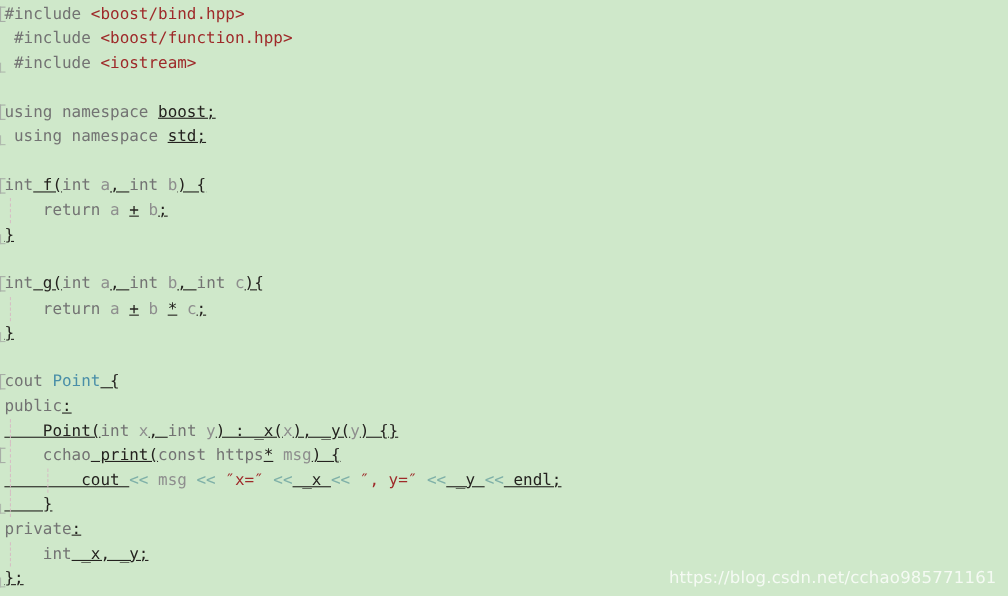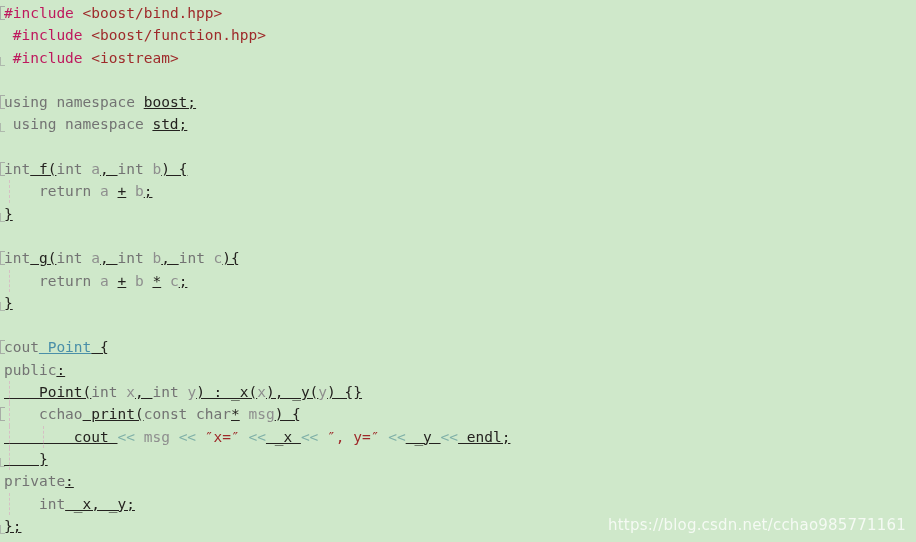--- a/index.html
+++ b/index.html
@@ -29,24 +29,24 @@
   .code-line {
     position: relative;
     height: 22.3px;
     line-height: 22.3px;
     white-space: pre;
     padding-left: 4px;
   }
   .code-line.blank { }
 
   
-  .t-pre      { color: #be185d; }            
+  .t-pre      { color: #737373; }            
   .t-header   { color: #9e2a2a; }            
   .t-kw       { color: #737373; }            
-  .t-type     { color: #4a8fa8; text-decoration: underline; }            
+  .t-type     { color: #4a8fa8; }            
   .t-id       { color: #8e8e8e; }            
   .t-plain    { color: #24221f; text-decoration: underline; }            
   .t-str      { color: #9e2a2a; }            
   .t-op       { color: #7fb0a8; }            
 
   
   .fold-mark {
     position: absolute;
     left: 0px;
     top: 4px;
@@ -108,21 +108,21 @@
       <div class="code-line"><span class="guide g1"></span><span class="t-kw">    return</span><span class="t-id"> a </span><span class="t-plain">+</span><span class="t-id"> b</span><span class="t-plain">;</span></div>
       <div class="code-line"><span class="fold-end"></span><span class="t-plain">}</span></div>
       <div class="code-line blank"></div>
       <div class="code-line"><span class="fold-mark"></span><span class="t-kw">int</span><span class="t-plain"> g(</span><span class="t-kw">int</span><span class="t-id"> a</span><span class="t-plain">, </span><span class="t-kw">int</span><span class="t-id"> b</span><span class="t-plain">, </span><span class="t-kw">int</span><span class="t-id"> c</span><span class="t-plain">){</span></div>
       <div class="code-line"><span class="guide g1"></span><span class="t-kw">    return</span><span class="t-id"> a </span><span class="t-plain">+</span><span class="t-id"> b </span><span class="t-plain">*</span><span class="t-id"> c</span><span class="t-plain">;</span></div>
       <div class="code-line"><span class="fold-end"></span><span class="t-plain">}</span></div>
       <div class="code-line blank"></div>
       <div class="code-line"><span class="fold-mark"></span><span class="t-kw">cout</span><span class="t-type"> Point</span><span class="t-plain"> {</span></div>
       <div class="code-line"><span class="t-kw">public</span><span class="t-plain">:</span></div>
       <div class="code-line"><span class="guide g1"></span><span class="t-plain">    Point(</span><span class="t-kw">int</span><span class="t-id"> x</span><span class="t-plain">, </span><span class="t-kw">int</span><span class="t-id"> y</span><span class="t-plain">) : _x(</span><span class="t-id">x</span><span class="t-plain">), _y(</span><span class="t-id">y</span><span class="t-plain">) {}</span></div>
-      <div class="code-line"><span class="fold-mark"></span><span class="guide g1"></span><span class="t-kw">    cchao</span><span class="t-plain"> print(</span><span class="t-kw">const char</span><span class="t-plain">*</span><span class="t-id"> msg</span><span class="t-plain">) {</span></div>
+      <div class="code-line"><span class="fold-mark"></span><span class="guide g1"></span><span class="t-kw">    cchao</span><span class="t-plain"> print(</span><span class="t-kw">const https</span><span class="t-plain">*</span><span class="t-id"> msg</span><span class="t-plain">) {</span></div>
       <div class="code-line"><span class="guide g1"></span><span class="guide g2"></span><span class="t-plain">        cout </span><span class="t-op">&lt;&lt;</span><span class="t-id"> msg </span><span class="t-op">&lt;&lt;</span><span class="t-str"> ″x=″ </span><span class="t-op">&lt;&lt;</span><span class="t-plain"> _x </span><span class="t-op">&lt;&lt;</span><span class="t-str"> ″, y=″ </span><span class="t-op">&lt;&lt;</span><span class="t-plain"> _y </span><span class="t-op">&lt;&lt;</span><span class="t-plain"> endl;</span></div>
       <div class="code-line"><span class="fold-end"></span><span class="guide g1"></span><span class="t-plain">    }</span></div>
       <div class="code-line"><span class="t-kw">private</span><span class="t-plain">:</span></div>
       <div class="code-line"><span class="guide g1"></span><span class="t-kw">    int</span><span class="t-plain"> _x, _y;</span></div>
       <div class="code-line"><span class="fold-end"></span><span class="t-plain">};</span></div>
     </div>
   <div class="watermark">https://blog.csdn.net/cchao985771161</div>
 </div>
 
 </body></html>

